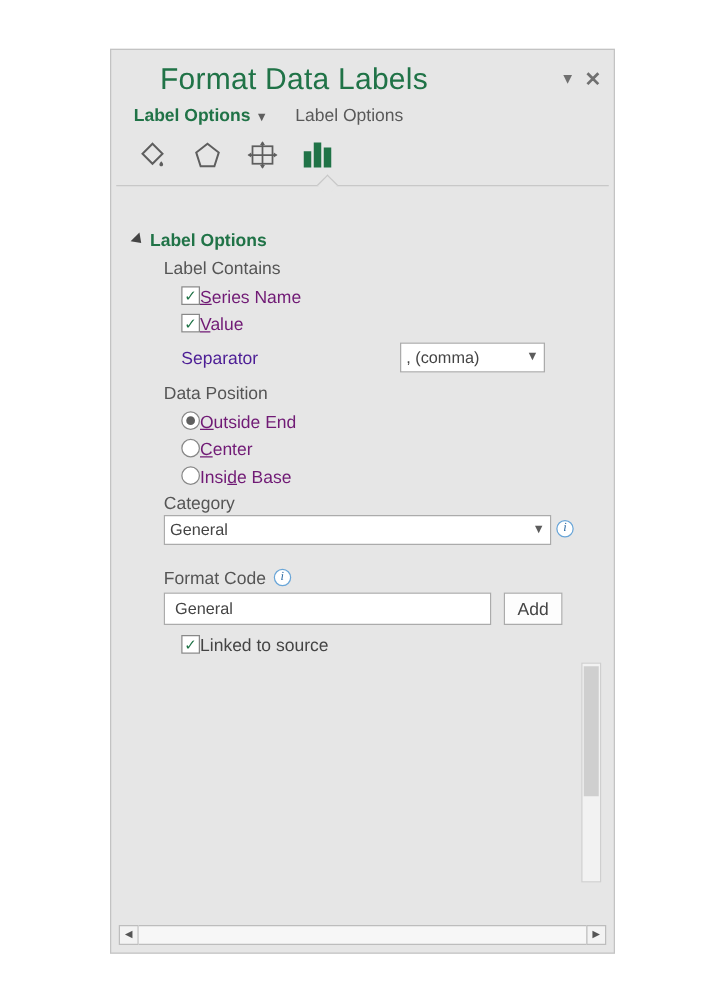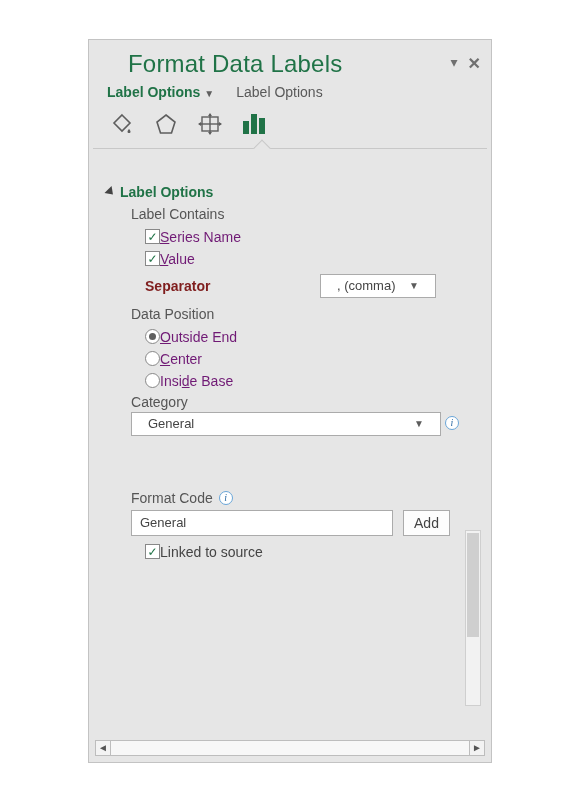--- a/index.html
+++ b/index.html
@@ -81,24 +81,24 @@
   }
   .cb.checked::before{ content:"✓"; }
   .radio-outer {
     width:15px;height:15px;border:1px solid #888;border-radius:50%;
     background:#fff; display:inline-flex; align-items:center; justify-content:center; flex-shrink:0;
   }
   .radio-outer.checked::before{
     content:""; width:7px;height:7px;border-radius:50%; background:#5f5f5f;
   }
   .sep-row { display:flex; align-items:center; padding:4px 14px 4px 52px; font-size:14px; gap:10px;}
-  .sep-row .lbl { width:165px; color:#7f1d1d;font-weight:bold;}
+  .sep-row .lbl { width:165px; color:#4c1d95;}
   .select {
     height:24px; border:1px solid #ababab; background:#fff;
-    display:flex; align-items:center; padding:0 16px; font-size:13px; color:#444;
+    display:flex; align-items:center; padding:0 4px; font-size:13px; color:#444;
     justify-content:space-between; min-width:110px;
   }
   .select .caret { font-size:10px; color:#5c5c5c;}
   .num-block { padding-left:38px; padding-right:14px; }
   .cat-select { width:310px; margin:2px 0 0 0;}
   .cat-wrap { display:flex; align-items:center; gap:4px; }
   .info {
     width:14px;height:14px;border:1px solid #6aa6d8;border-radius:50%;
     display:inline-flex;align-items:center;justify-content:center;
     font-size:10px;color:#2d6aa3; font-style:italic; font-family:Georgia,serif;
@@ -240,21 +240,21 @@
     <div class="num-block">
       <div style="font-size:14px;color:#555;padding-top:2px;"><span class="und">C</span>ategory</div>
       <div class="cat-wrap">
         <div class="select cat-select">
           <span>General</span>
           <span class="caret">▼</span>
         </div>
         <span class="info">i</span>
       </div>
 
-      <div style="font-size:14px;color:#555;padding-top:18px; display:flex; align-items:center; gap:6px;margin-top:36px;">
+      <div style="font-size:14px;color:#555;padding-top:18px; display:flex; align-items:center; gap:6px;">
         <span>Forma<span class="und">t</span> Code</span>
         <span class="info">i</span>
       </div>
       <div class="fcode-row">
         <div class="input-text">
           <span>General</span>
         </div>
         <div class="btn"><span class="und">A</span>dd</div>
       </div>
 

